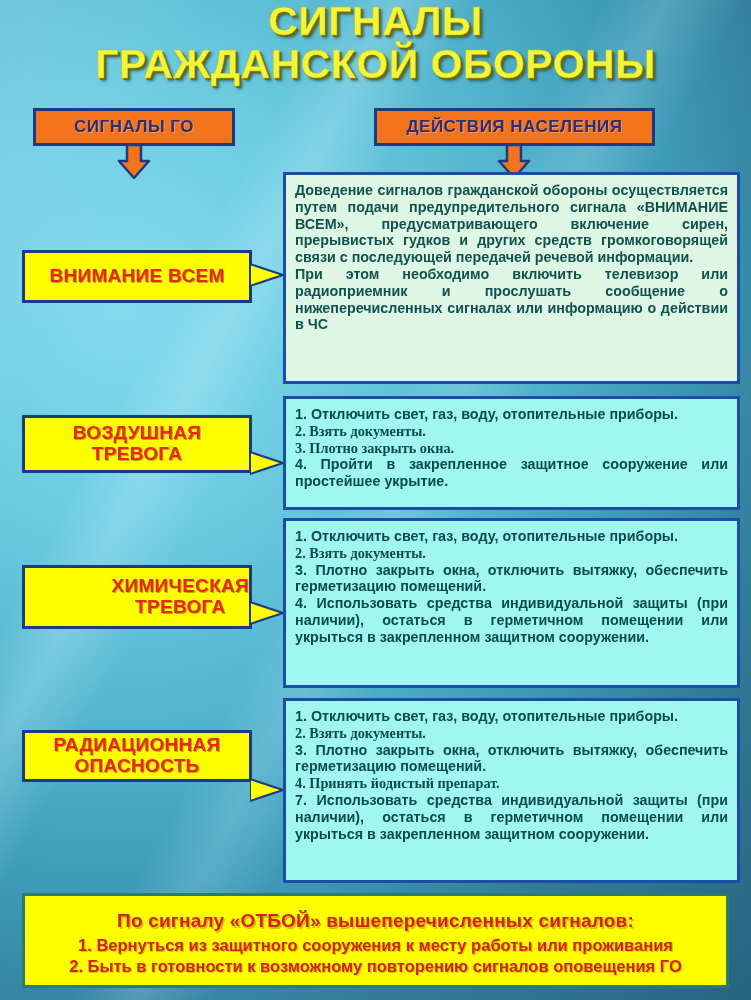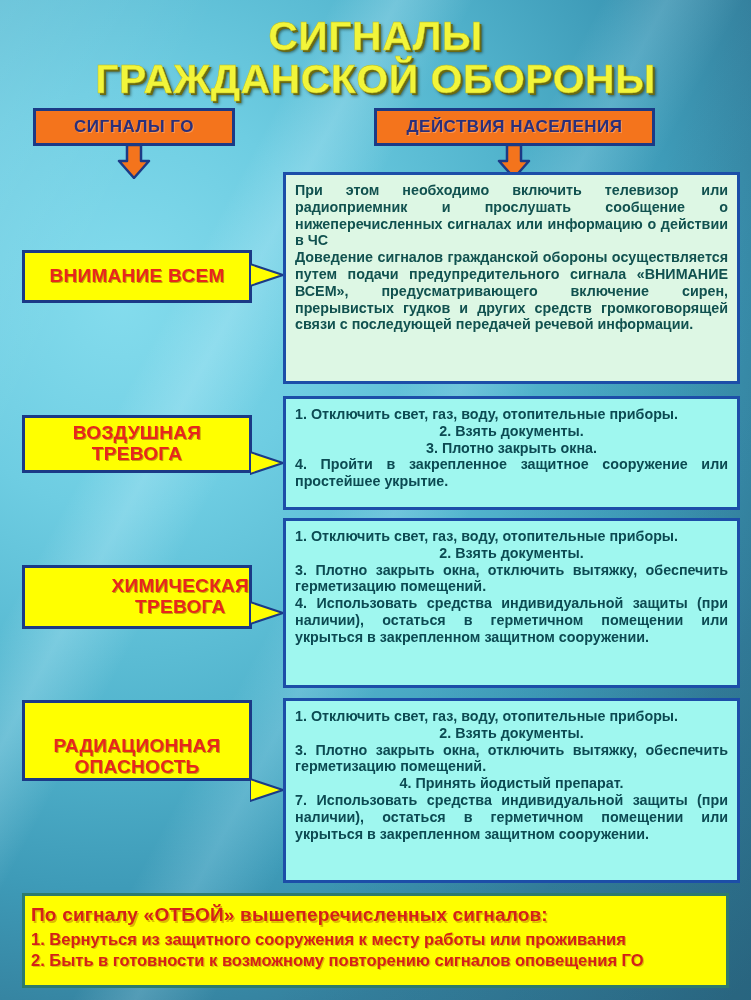--- a/index.html
+++ b/index.html
@@ -46,21 +46,21 @@
       rgba(255,255,255,0.10) 0%,
       rgba(255,255,255,0.00) 18%,
       rgba(255,255,255,0.00) 60%,
       rgba(0,40,70,0.10) 100%);
   }
 
   
   #title {
     position: absolute;
     left: 0;
-    top: 16px;
+    top: 1px;
     width: 751px;
     text-align: center;
     line-height: 1.00;
     color: #f2f53a;
     font-size: 41px;
     font-weight: bold;
     letter-spacing: 0.5px;
     text-shadow:
       2px 2px 0 #6b6a12,
       3px 3px 3px rgba(20,30,10,0.55);
@@ -106,21 +106,21 @@
     color: #0c4a52;
     font-size: 14.3px;
     font-weight: bold;
     line-height: 1.175;
     padding: 7px 9px 6px 9px;
     text-align: justify;
     text-justify: inter-word;
     overflow: hidden;
   }
   .panel p { margin: 0; }
-  .panel p.nojust { text-align: center; }
+  .panel p.nojust { text-align: left; font-family: Liberation Serif, serif; }
 
   #panel-attention { top: 172px;  height: 212px; background: #ddf7e4; color: #11514f; }
   #panel-air       { top: 396px;  height: 114px; }
   #panel-chem      { top: 518px;  height: 170px; }
   #panel-rad       { top: 698px;  height: 185px; }
 
   
   .callout {
     position: absolute;
     left: 22px;
@@ -135,21 +135,21 @@
     line-height: 1.10;
     display: flex;
     align-items: center;
     justify-content: center;
     letter-spacing: 0.3px;
     text-shadow: 1px 1px 0 rgba(120,60,0,0.45);
   }
   #callout-attention { top: 250px; height: 53px; }
   #callout-air       { top: 415px; height: 58px; }
   #callout-chem      { top: 565px; height: 64px; justify-content: flex-end; }
-  #callout-rad       { top: 700px; height: 81px; align-items: flex-end; }
+  #callout-rad       { top: 730px; height: 52px; }
 
   
   .tail {
     position: absolute;
     left: 250px;
     width: 34px;
     height: 26px;
   }
   .tail svg { display: block; }
   #tail-attention { top: 262px; }
@@ -160,21 +160,22 @@
   
   #footer-box {
     position: absolute;
     left: 22px;
     top: 893px;
     width: 707px;
     height: 95px;
     box-sizing: border-box;
     background: #ffff00;
     border: 3px solid #2e7a6b;
-    padding: 8px 6px 0 6px;
+    padding: 14px 6px 0 6px;
+    text-align: center;
     color: #d42118;
     font-weight: bold;
   }
   #footer-box .f-head {
     font-size: 19px;
     letter-spacing: 0.2px;
     text-shadow: 1.5px 1.5px 0 rgba(150,60,0,0.35);
     margin-bottom: 3px;
   }
   #footer-box .f-item {
@@ -252,22 +253,22 @@
       <span>ОПАСНОСТЬ</span>
     </span>
   </div>
   <div class="tail" id="tail-rad">
     <svg width="34" height="26" viewBox="0 0 34 26">
       <polygon points="0,2 33,13 0,24" fill="#ffff00" stroke="#1b3a86" stroke-width="2" stroke-linejoin="round"></polygon>
     </svg>
   </div>
 
   <div class="panel" id="panel-attention">
+    <p>Доведение сигналов гражданской обороны осуществляется путем подачи предупредительного сигнала «ВНИМАНИЕ ВСЕМ», предусматривающего включение сирен, прерывистых гудков и других средств громкоговорящей связи с последующей передачей речевой информации.</p>
     <p>При этом необходимо включить телевизор или радиоприемник и прослушать сообщение о нижеперечисленных сигналах или информацию о действии в ЧС</p>
-    <p>Доведение сигналов гражданской обороны осуществляется путем подачи предупредительного сигнала «ВНИМАНИЕ ВСЕМ», предусматривающего включение сирен, прерывистых гудков и других средств громкоговорящей связи с последующей передачей речевой информации.</p>
   </div>
 
   <div class="panel" id="panel-air">
     <p>1. Отключить свет, газ, воду, отопительные приборы.</p>
     <p class="nojust">2. Взять документы.</p>
     <p class="nojust">3. Плотно закрыть окна.</p>
     <p>4. Пройти в закрепленное защитное сооружение или простейшее укрытие.</p>
   </div>
 
   <div class="panel" id="panel-chem">

